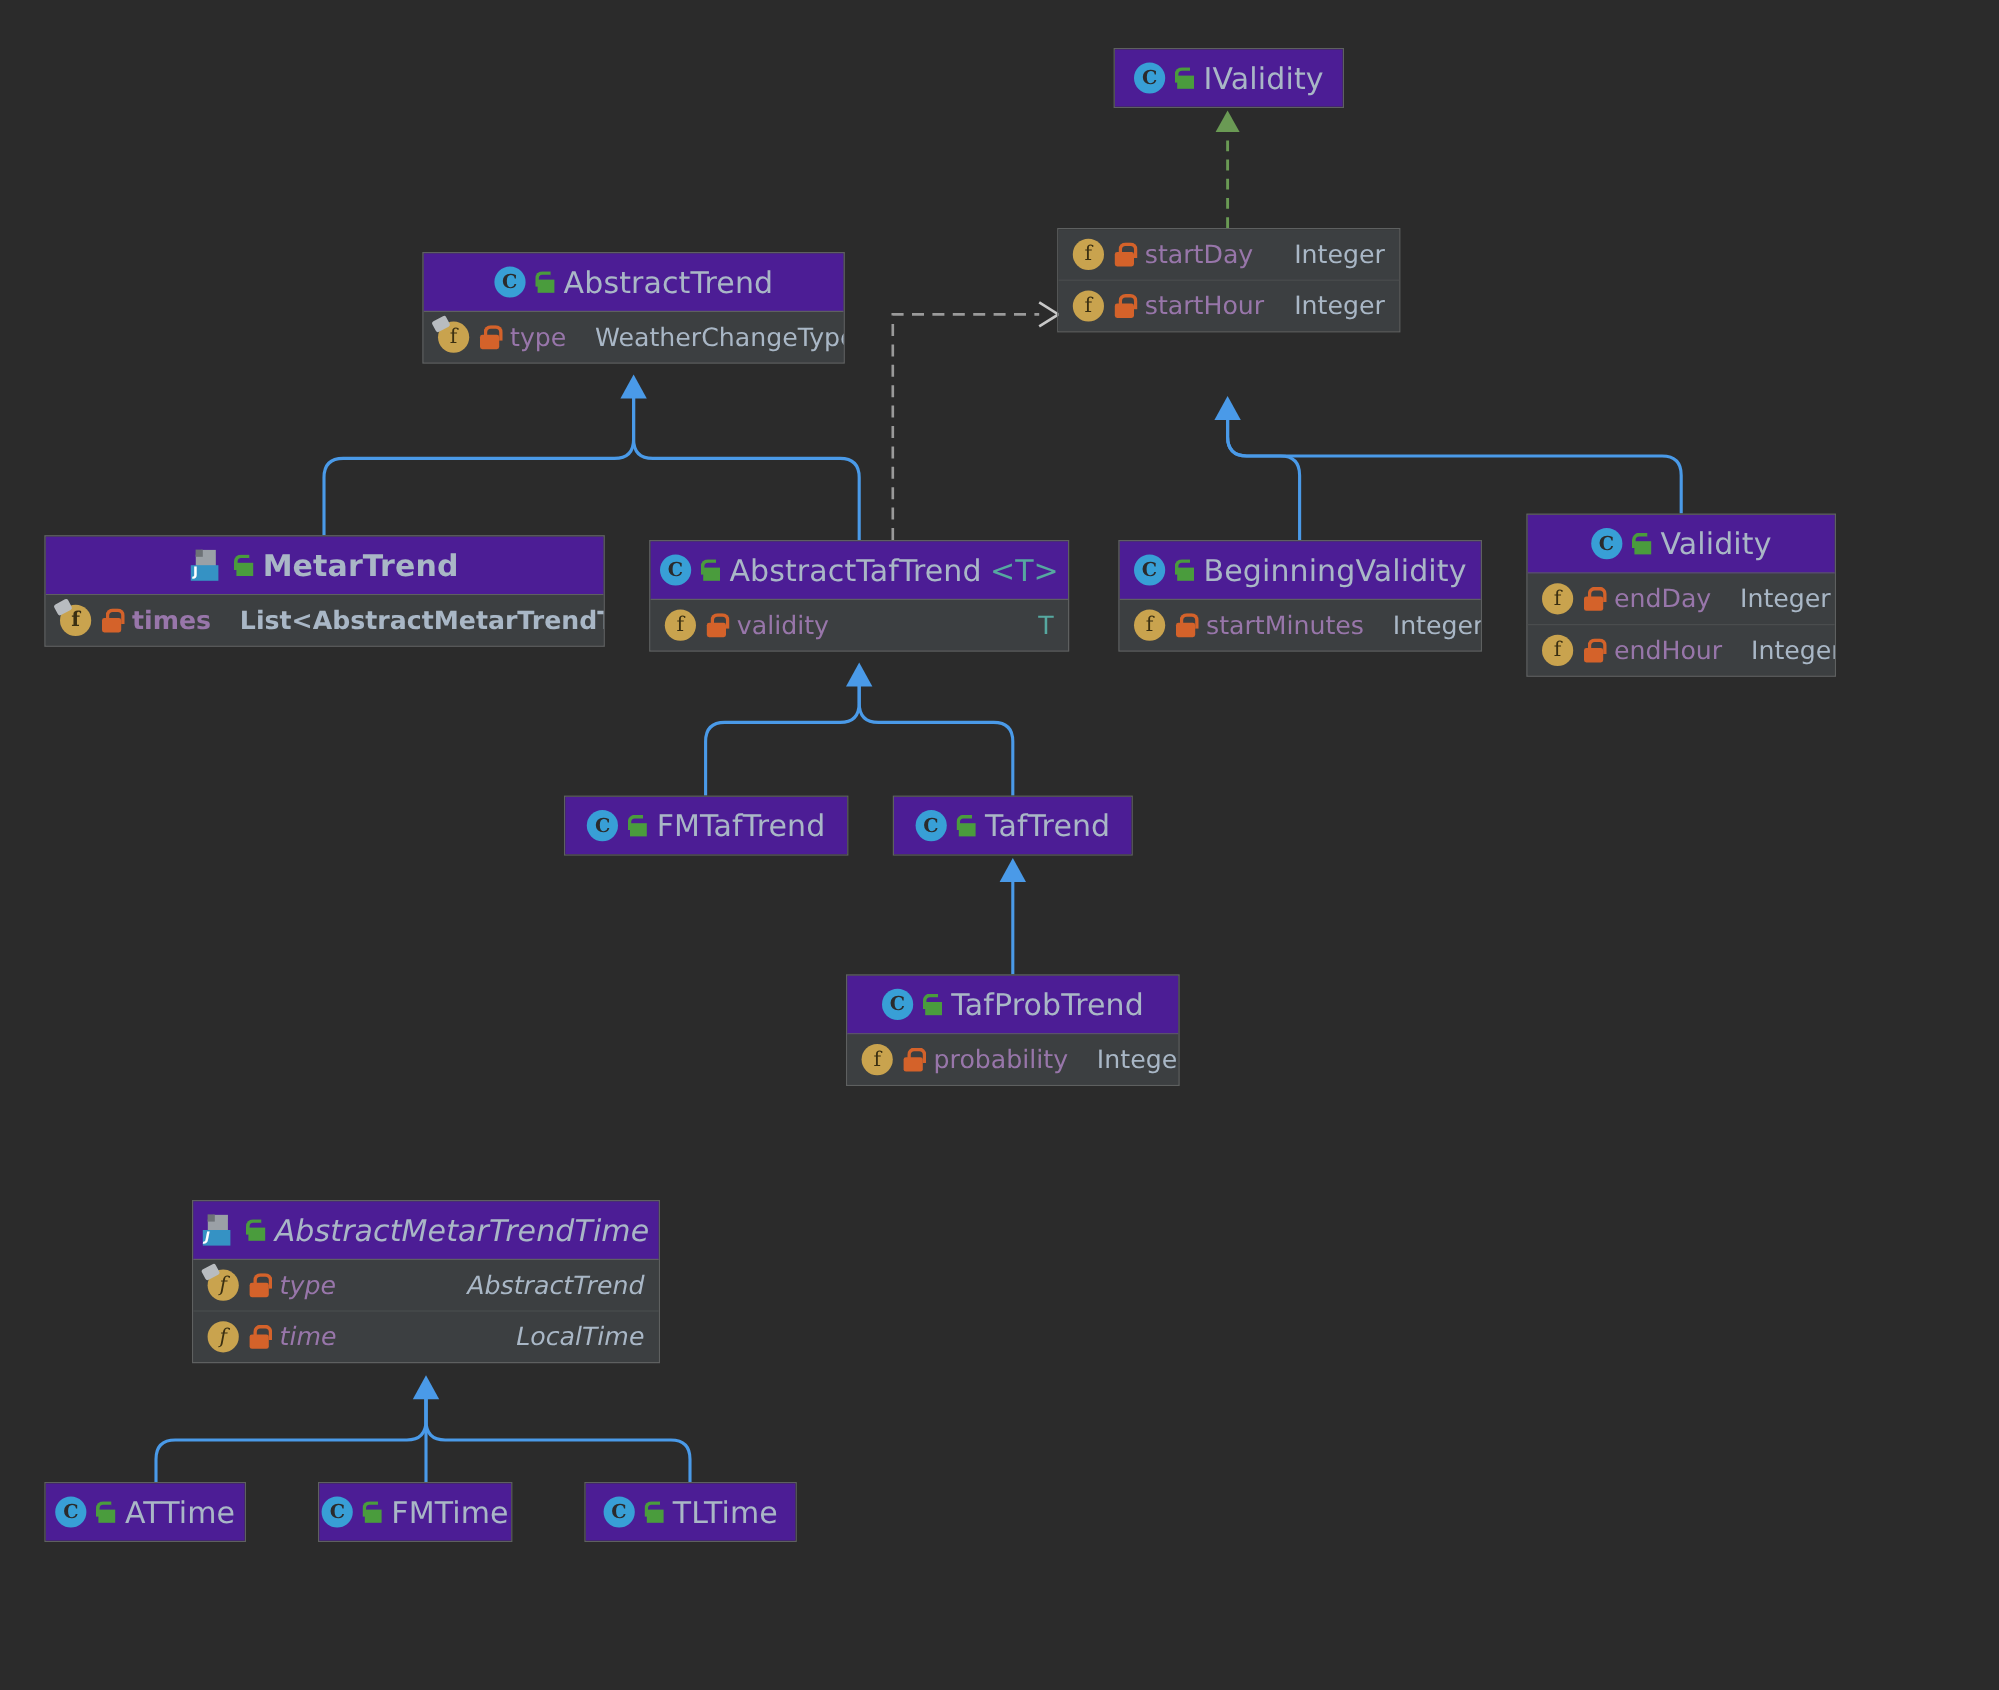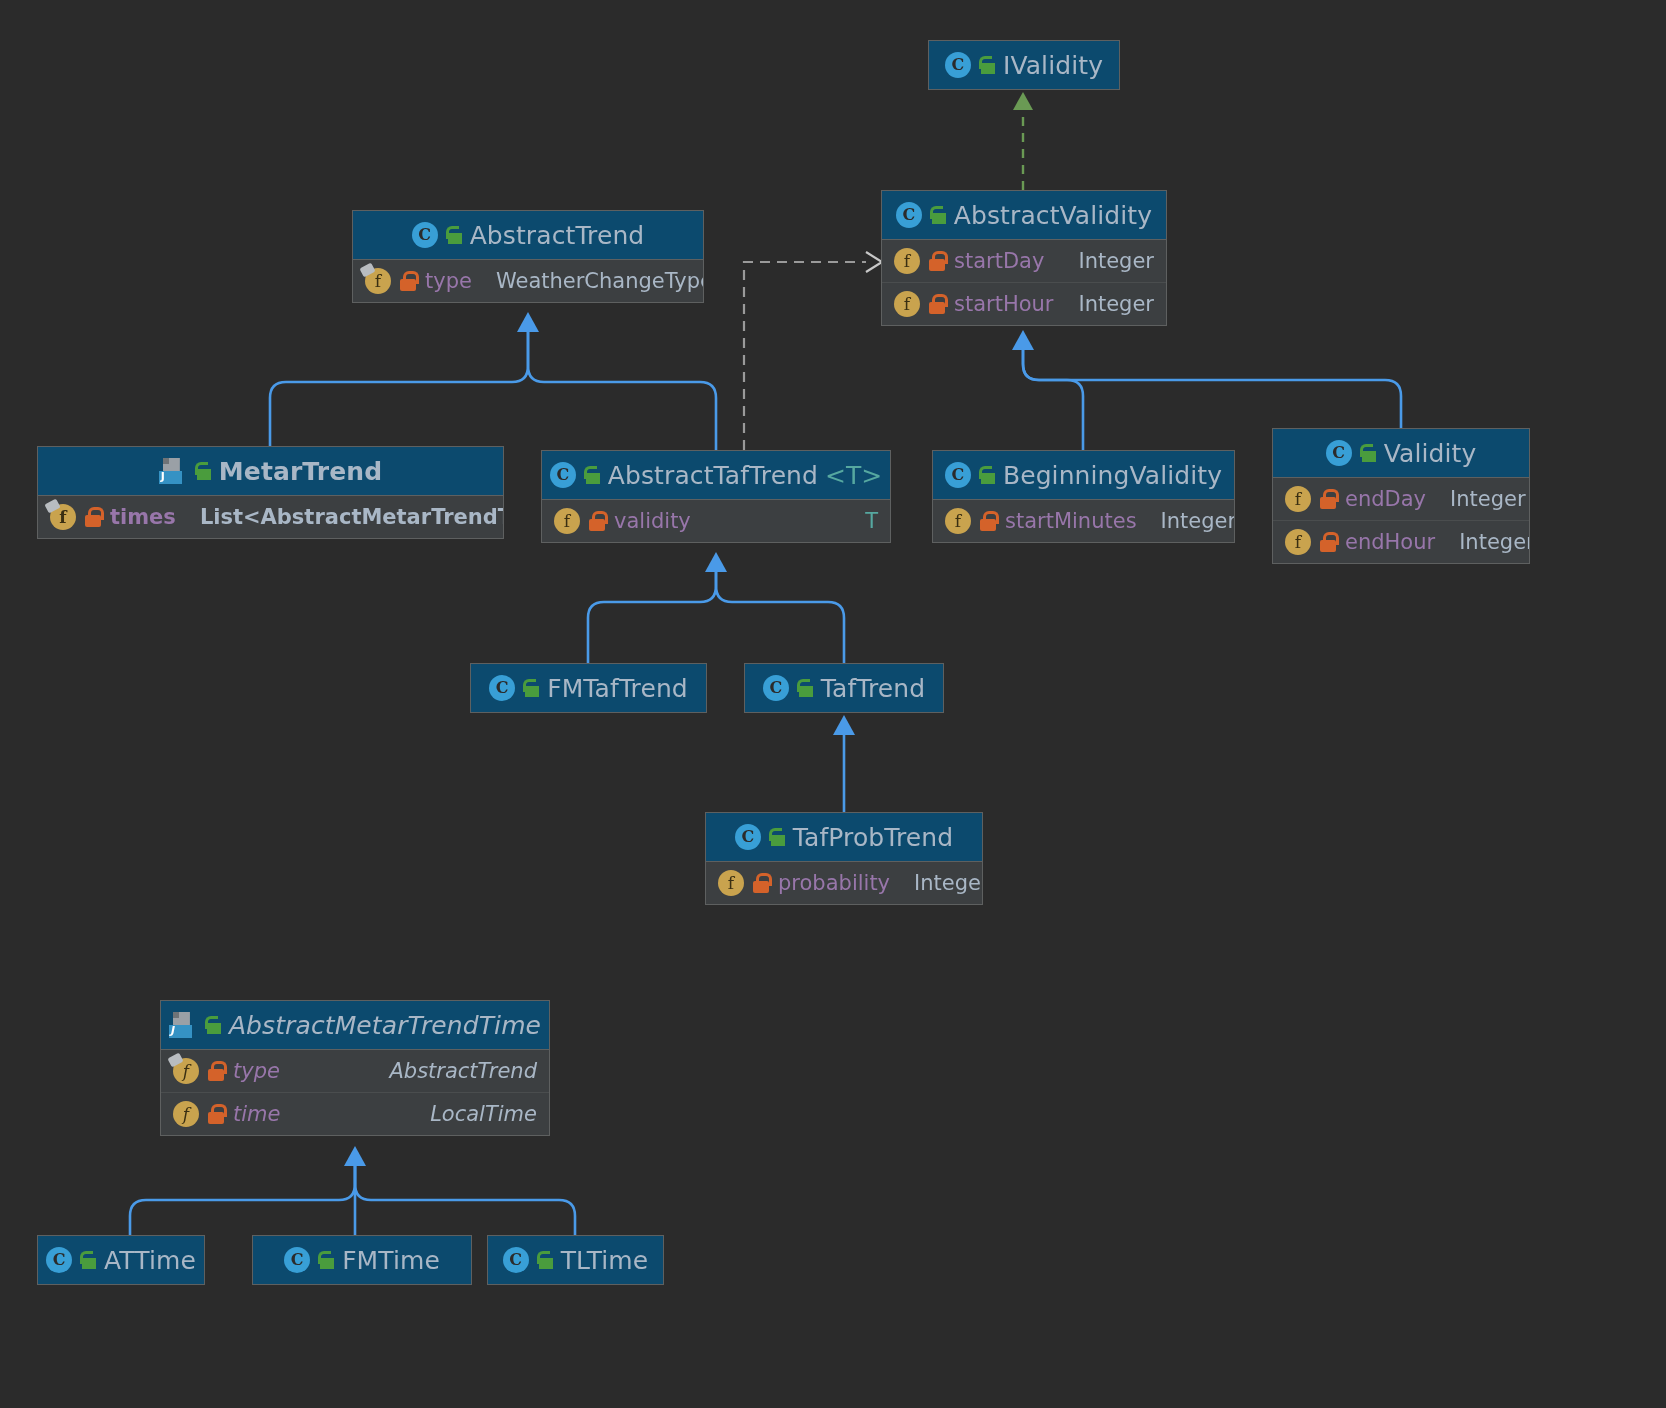--- a/index.html
+++ b/index.html
@@ -34,21 +34,21 @@
     background: #3c3f41;
     overflow: hidden;
   }
   .node .title {
     display: flex;
     align-items: center;
     justify-content: center;
     gap: 7px;
     padding: 0 14px;
     height: 48px;
-    background: #0c4a6e;
+    background: #4c1d95;
     border-bottom: 1px solid #5e6060;
     white-space: nowrap;
   }
   .node.no-members .title { border-bottom: none; }
   .title-text {
     color: #a9b7c6;
     font-size: 25px;
     letter-spacing: 0.1px;
   }
   .generic {
@@ -237,28 +237,20 @@
       <span class="ico ico-class"></span>
       <span class="ico ico-lock-open">
           <span class="shackle"></span>
           <span class="body"></span>
         </span>
       <span class="title-text">IValidity</span>
     </div>
   </div>
 
   <div class="node" style="left:881px; top:190px; width:286px;">
-    <div class="title">
-      <span class="ico ico-class"></span>
-      <span class="ico ico-lock-open">
-          <span class="shackle"></span>
-          <span class="body"></span>
-        </span>
-      <span class="title-text">AbstractValidity</span>
-    </div>
     <div class="members">
       <div class="member">
         <span class="ico ico-field"></span>
         <span class="ico ico-lock-closed">
             <span class="shackle"></span>
             <span class="body"></span>
           </span>
         <span class="m-name">startDay</span>
         <span class="m-type">Integer</span>
       </div>
@@ -481,21 +473,21 @@
     <div class="title">
       <span class="ico ico-class"></span>
       <span class="ico ico-lock-open">
           <span class="shackle"></span>
           <span class="body"></span>
         </span>
       <span class="title-text">ATTime</span>
     </div>
   </div>
 
-  <div class="node no-members" style="left:252px; top:1235px; width:220px;">
+  <div class="node no-members" style="left:265px; top:1235px; width:162px;">
     <div class="title">
       <span class="ico ico-class"></span>
       <span class="ico ico-lock-open">
           <span class="shackle"></span>
           <span class="body"></span>
         </span>
       <span class="title-text">FMTime</span>
     </div>
   </div>
 

